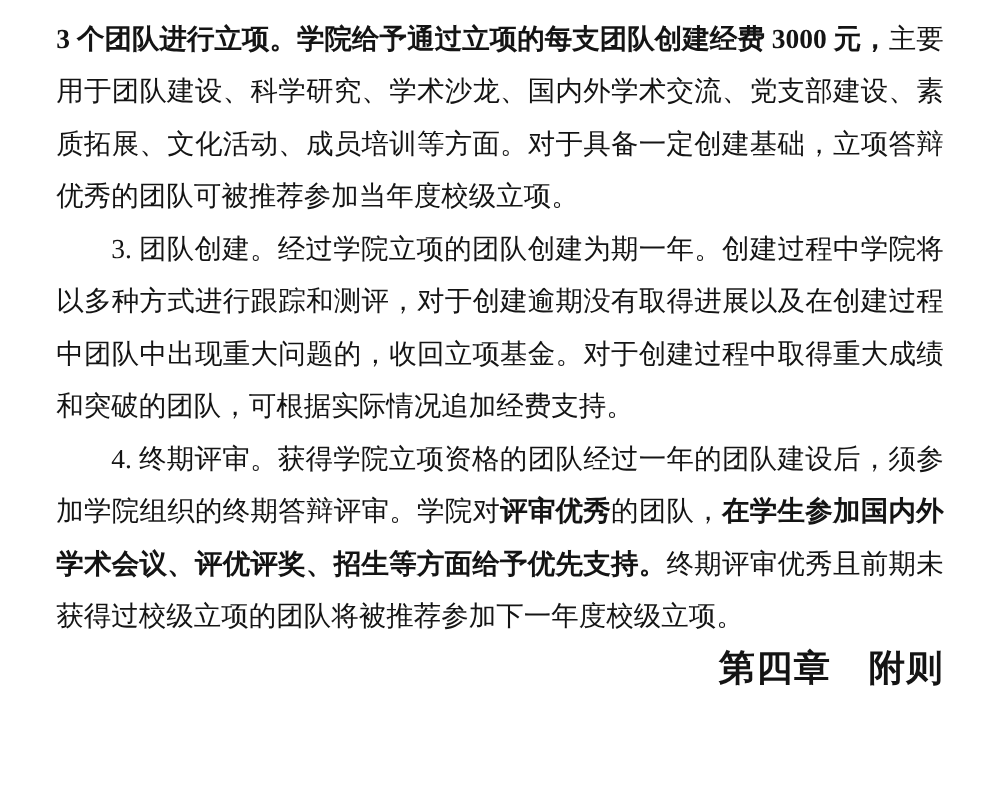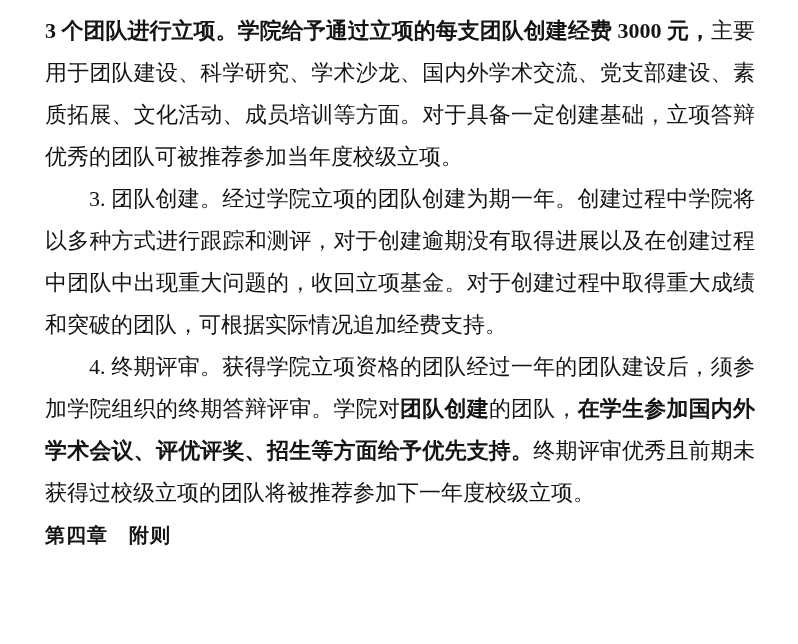--- a/index.html
+++ b/index.html
@@ -17,25 +17,25 @@
     padding: 10px 43px 0 45px;
     font-family: "Liberation Serif", "DejaVu Serif", serif;
     font-size: 22px;
     line-height: 42px;
     text-align: justify;
   }
   p.body-para { margin: 0; }
   p.indent { text-indent: 2em; }
   .bold { font-weight: bold; }
   .chapter-heading {
-    text-align: left;
+    text-align: right;
     text-indent: 0;
     font-family: "Liberation Sans", "DejaVu Sans", sans-serif;
     font-weight: bold;
-    font-size: 20px;
+    font-size: 29px;
     letter-spacing: 1px;
     margin-top: 31px;
     line-height: 42px;
   }
   .article-para { margin-top: 0; }
   .label-gap { display: inline-block; width: 1em; }
 </style>
 </head>
 <body>
 
@@ -43,21 +43,21 @@
 
   <p class="body-para">
     <span class="bold">3 个团队进行立项。学院给予通过立项的每支团队创建经费 3000 元，</span><span>主要用于团队建设、科学研究、学术沙龙、国内外学术交流、党支部建设、素质拓展、文化活动、成员培训等方面。对于具备一定创建基础，立项答辩优秀的团队可被推荐参加当年度校级立项。</span>
   </p>
 
   <p class="body-para indent">
     <span>3. 团队创建。经过学院立项的团队创建为期一年。创建过程中学院将以多种方式进行跟踪和测评，对于创建逾期没有取得进展以及在创建过程中团队中出现重大问题的，收回立项基金。对于创建过程中取得重大成绩和突破的团队，可根据实际情况追加经费支持。</span>
   </p>
 
   <p class="body-para indent">
-    <span>4. 终期评审。获得学院立项资格的团队经过一年的团队建设后，须参加学院组织的终期答辩评审。学院对</span><span class="bold">团队创建</span><span>的团队，</span><span class="bold">在学生参加国内外学术会议、评优评奖、招生等方面给予优先支持。</span><span>终期评审优秀且前期未获得过校级立项的团队将被推荐参加下一年度校级立项。</span>
+    <span>4. 终期评审。获得学院立项资格的团队经过一年的团队建设后，须参加学院组织的终期答辩评审。学院对</span><span class="bold">评审优秀</span><span>的团队，</span><span class="bold">在学生参加国内外学术会议、评优评奖、招生等方面给予优先支持。</span><span>终期评审优秀且前期未获得过校级立项的团队将被推荐参加下一年度校级立项。</span>
   </p>
 
 
   <p class="body-para chapter-heading">第四章　附则</p>
 
   <p class="body-para indent article-para">
     <span class="label-gap"></span>
   </p>
 
 </div>

